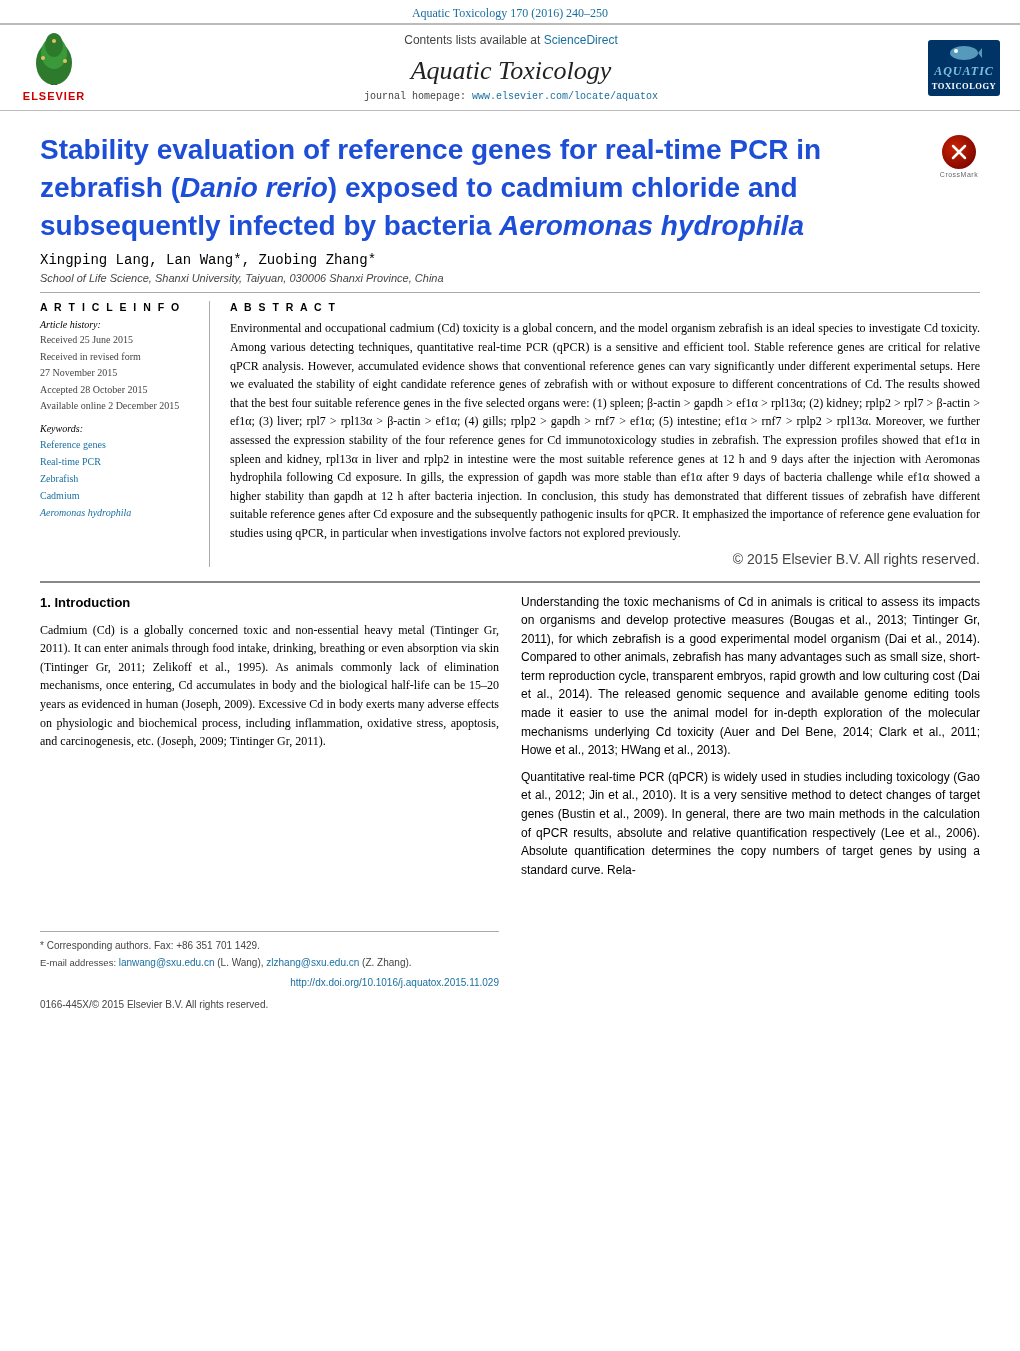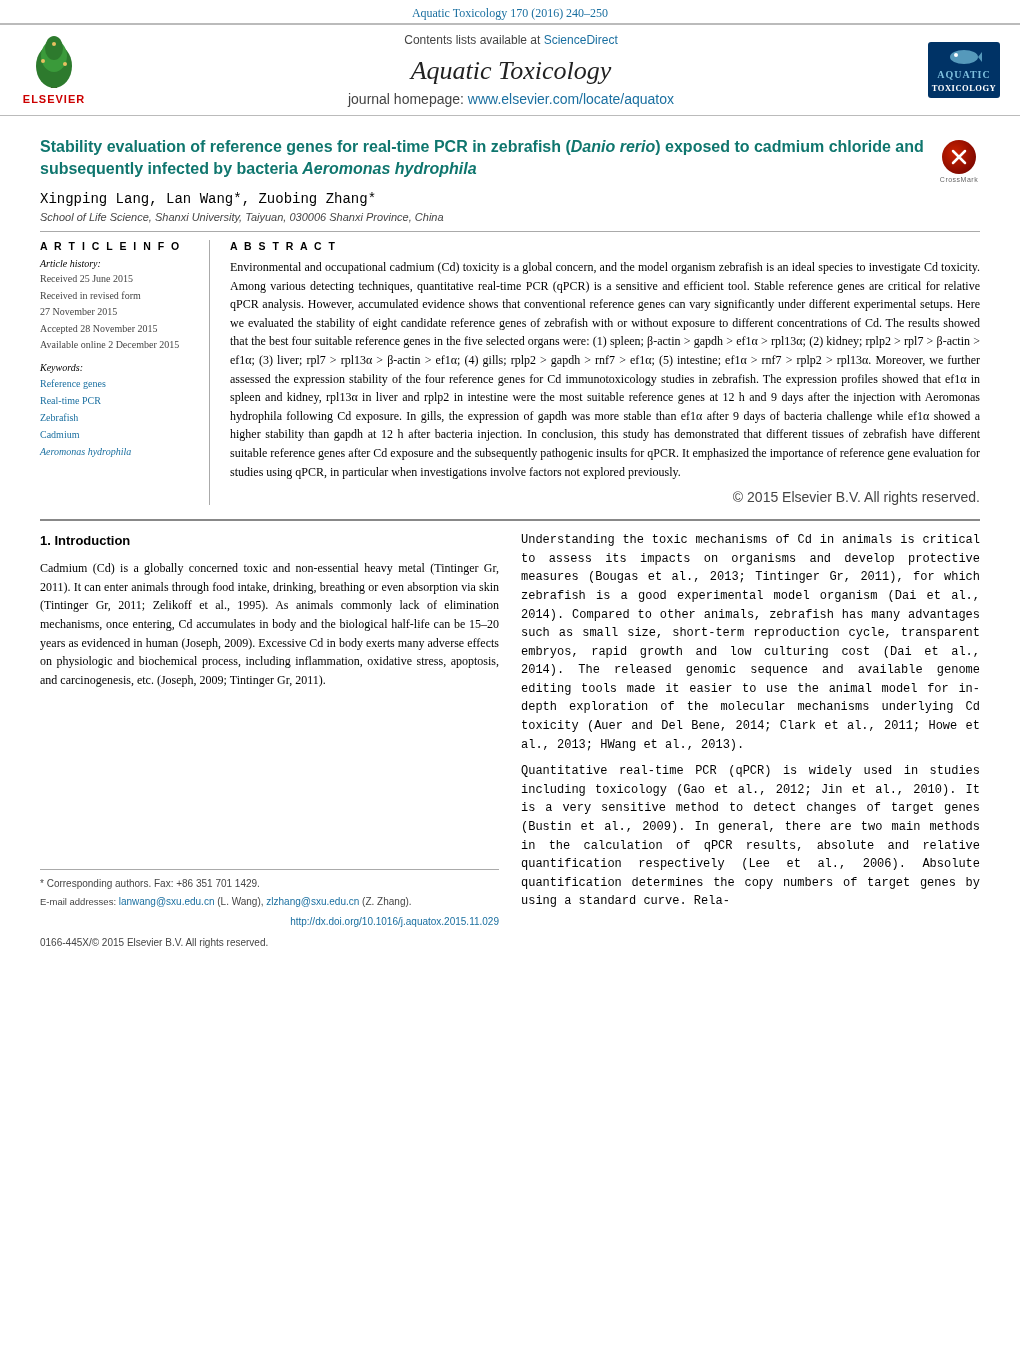--- a/index.html
+++ b/index.html
@@ -36,44 +36,44 @@
     </svg>
     <span style="font-size:11px;font-weight:bold;color:#c00;letter-spacing:1px;margin-top:2px;font-family:Arial,sans-serif;">ELSEVIER</span>
   </div>
 
   <div style="flex:1;text-align:center;">
     <div style="font-size:12px;color:#444;margin-bottom:9px;font-family:Arial,sans-serif;">
       <span>Contents lists available at</span>
       <span style="color:#1a6fa0;cursor:pointer;">ScienceDirect</span>
     </div>
     <div style="font-size:26px;font-style:italic;font-family:'Times New Roman',serif;color:#222;margin-bottom:5px;">Aquatic Toxicology</div>
-    <div style="font-size:14px;color:#444;font-family:Liberation Sans, sans-serif;">
+    <div style="font-size:10px;color:#444;font-family:Liberation Mono, monospace;">
       <span>journal homepage:</span>
       <span style="color:#1a6fa0;cursor:pointer;">www.elsevier.com/locate/aquatox</span>
     </div>
   </div>
 
   <div style="width:78px;min-width:78px;">
     <div style="width:72px;height:56px;background:#003366;color:#fff;font-size:8.5px;font-weight:bold;display:flex;flex-direction:column;align-items:center;justify-content:space-around;border-radius:3px;padding:4px 2px;text-align:center;">
 
       <svg width="36" height="18" viewBox="0 0 36 18">
         <ellipse cx="18" cy="9" rx="14" ry="7" fill="#5599bb"></ellipse>
         <polygon points="32,9 36,4 36,14" fill="#5599bb"></polygon>
         <circle cx="10" cy="7" r="2" fill="#fff"></circle>
       </svg>
-      <div style="color:#7dbfdd;font-size:10px;letter-spacing:1px;">AQUATIC</div>
+      <div style="color:#7dbfdd;font-size:12px;letter-spacing:1px;font-style:italic;">AQUATIC</div>
       <div style="color:#fff;font-size:8.5px;letter-spacing:0.5px;">TOXICOLOGY</div>
     </div>
   </div>
 </div>
 
 <div style="padding:10px 40px 10px 40px;">
 
   <div style="display:flex;align-items:flex-start;gap:10px;margin-top:10px;margin-bottom:8px;">
-    <div style="flex:1;font-size:16px;font-weight:bold;font-family:Arial,sans-serif;color:#0f766e;line-height:1.35;">
+    <div style="flex:1;font-size:28px;font-weight:bold;font-family:Arial,sans-serif;color:#1d4ed8;line-height:1.35;">
       <span>Stability evaluation of reference genes for real-time PCR in zebrafish (</span><span style="font-style:italic;">Danio rerio</span><span>) exposed to cadmium chloride and subsequently infected by bacteria </span><span style="font-style:italic;">Aeromonas hydrophila</span>
     </div>
     <div style="min-width:42px;text-align:center;margin-top:4px;">
       <div style="width:34px;height:34px;border-radius:50%;background:radial-gradient(circle at 38% 38%,#cc2200,#660000);display:flex;align-items:center;justify-content:center;margin:0 auto;">
         <svg width="18" height="18" viewBox="0 0 18 18">
           <path d="M3 3 L15 15 M15 3 L3 15" stroke="#fff" stroke-width="2.5" stroke-linecap="round"></path>
         </svg>
       </div>
       <div style="font-size:7px;color:#666;text-align:center;margin-top:2px;font-family:Arial,sans-serif;letter-spacing:0.5px;">CrossMark</div>
     </div>
@@ -92,21 +92,21 @@
 
     <div style="width:170px;min-width:170px;border-right:1px solid #aaa;">
       <div style="font-size:10.5px;font-family:Arial,sans-serif;font-weight:bold;letter-spacing:2px;margin-bottom:6px;color:#000;">A R T I C L E   I N F O</div>
       <div style="font-size:10px;font-style:italic;margin-bottom:2px;">
         <span>Article history:</span>
       </div>
       <div style="font-size:10px;color:#444;line-height:1.65;margin-bottom:8px;">
         <div>Received 25 June 2015</div>
         <div>Received in revised form</div>
         <div>27 November 2015</div>
-        <div>Accepted 28 November 2015</div>
+        <div>Accepted 28 October 2015</div>
         <div>Available online 2 December 2015</div>
       </div>
       <div style="font-size:10px;font-style:italic;color:#000;margin-bottom:2px;">
         <span>Keywords:</span>
       </div>
       <div style="font-size:10px;line-height:1.7;color:#000;">
         <div><span style="color:#1a6fa0;">Reference genes</span></div>
         <div><span style="color:#1a6fa0;">Real-time PCR</span></div>
         <div><span style="color:#1a6fa0;margin-top:12px;">Zebrafish</span></div>
         <div><span style="color:#1a6fa0;">Cadmium</span></div>
@@ -136,20 +136,20 @@
           <span style="color:#1a6fa0;cursor:pointer;">lanwang@sxu.edu.cn</span>
           <span>(L. Wang),</span>
           <span style="color:#1a6fa0;cursor:pointer;">zlzhang@sxu.edu.cn</span>
           <span>(Z. Zhang).</span>
         </div>
         <div style="color:#1a6fa0;cursor:pointer;margin-top:4px;font-size:10px;text-align:right;">http://dx.doi.org/10.1016/j.aquatox.2015.11.029</div>
         <div style="font-size:10px;color:#444;margin-top:6px;">0166-445X/© 2015 Elsevier B.V. All rights reserved.</div>
       </div>
     </div>
 
-    <div style="flex:1;font-size:12px;line-height:1.55;font-family:Liberation Mono, monospace;">
+    <div style="flex:1;font-size:12px;line-height:1.55;font-family:Liberation Sans, sans-serif;">
       <p style="font-size:12px;line-height:1.55;color:#000;text-align:justify;margin-bottom:8px;">Understanding the toxic mechanisms of Cd in animals is critical to assess its impacts on organisms and develop protective measures (Bougas et al., 2013; Tintinger Gr, 2011), for which zebrafish is a good experimental model organism (Dai et al., 2014). Compared to other animals, zebrafish has many advantages such as small size, short-term reproduction cycle, transparent embryos, rapid growth and low culturing cost (Dai et al., 2014). The released genomic sequence and available genome editing tools made it easier to use the animal model for in-depth exploration of the molecular mechanisms underlying Cd toxicity (Auer and Del Bene, 2014; Clark et al., 2011; Howe et al., 2013; HWang et al., 2013).</p>
       <p style="font-size:12px;line-height:1.55;color:#000;text-align:justify;margin-bottom:8px;">Quantitative real-time PCR (qPCR) is widely used in studies including toxicology (Gao et al., 2012; Jin et al., 2010). It is a very sensitive method to detect changes of target genes (Bustin et al., 2009). In general, there are two main methods in the calculation of qPCR results, absolute and relative quantification respectively (Lee et al., 2006). Absolute quantification determines the copy numbers of target genes by using a standard curve. Rela-</p>
     </div>
 
   </div>
 
 </div>
 
 </body></html>

